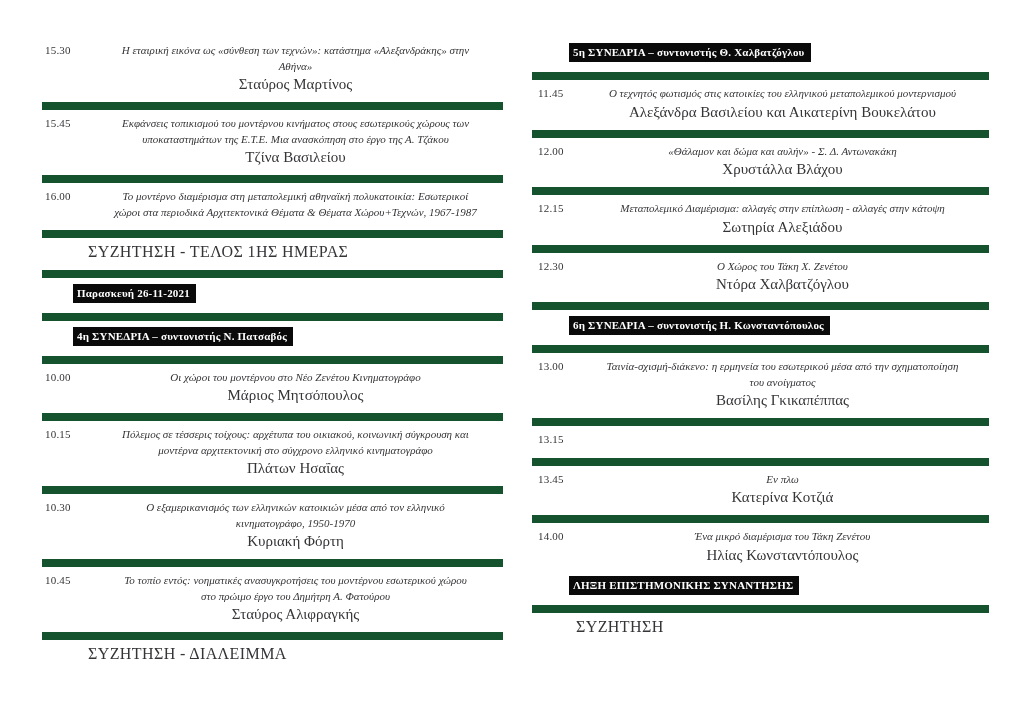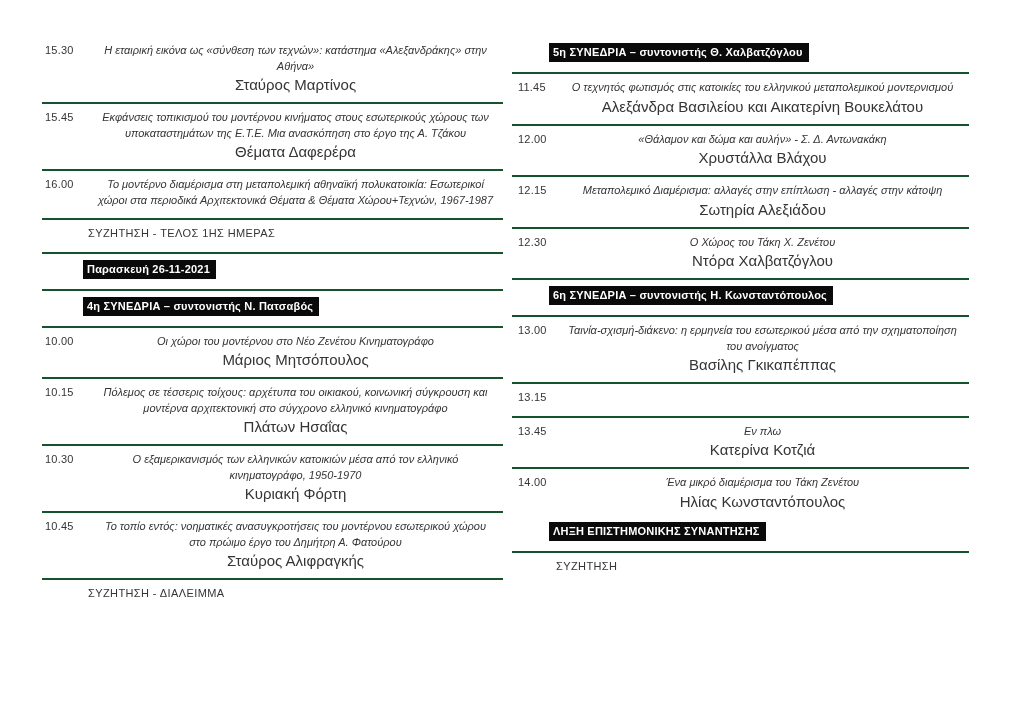--- a/index.html
+++ b/index.html
@@ -4,28 +4,28 @@
 <style>
   html,body{margin:0;padding:0;}
   body{
     width:1023px;height:723px;
     background:#ffffff;
     font-family:"Liberation Sans", sans-serif;
     color:#353538;
     position:relative;
     overflow:hidden;
   }
-  .page{position:absolute;inset:0;}
+  .page{position:absolute;inset:0;font-family:Liberation Serif, serif;}
   .column{position:absolute;top:38px;}
   #col-left{left:42px;width:461px;}
-  #col-right{left:512px;width:457px;}
+  #col-right{left:532px;width:457px;}
 
   .block{
     display:flex;
-    border-top:2px solid #14532d;
+    border-top:8px solid #14532d;
     padding:6px 0 10px;
   }
   .block.first{border-top:none;padding-top:5px;}
   .block.closing{border-top:none;padding-top:3px;}
 
   .time{
     flex:0 0 46px;
     font-size:11px;
     line-height:15.5px;
     letter-spacing:.2px;
@@ -41,37 +41,37 @@
     line-height:15.5px;
     white-space:pre-line;
   }
   .speaker{
     font-size:15px;
     line-height:15px;
     margin-top:3px;
   }
 
   .notetext{
-    font-size:11px;
+    font-size:16px;
     line-height:15.5px;
     letter-spacing:.4px;
     margin-left:46px;
   }
   #col-right .notetext{margin-left:44px;}
 
   .badge{
     display:inline-block;
     background:#0a0a0b;
     color:#ffffff;
     font-weight:bold;
     font-size:11px;
     line-height:13px;
     letter-spacing:.2px;
     padding:3px 6px 3px 4px;
-    margin-left:41px;
+    margin-left:31px;
   }
   #col-right .badge{margin-left:37px;}
 </style>
 </head>
 <body>
 
 <div class="page">
   <div class="column" id="col-left">
       <div class="block talk first">
         <div class="time">15.30</div>
@@ -79,21 +79,21 @@
           <div class="title">Η εταιρική εικόνα ως «σύνθεση των τεχνών»: κατάστημα «Αλεξανδράκης» στην
 Αθήνα»</div>
           <div class="speaker">Σταύρος Μαρτίνος</div>
         </div>
       </div>
       <div class="block talk">
         <div class="time">15.45</div>
         <div class="body">
           <div class="title">Εκφάνσεις τοπικισμού του μοντέρνου κινήματος στους εσωτερικούς χώρους των
 υποκαταστημάτων της Ε.Τ.Ε. Μια ανασκόπηση στο έργο της Α. Τζάκου</div>
-          <div class="speaker">Θέματα Δαφερέρα</div>
+          <div class="speaker">Τζίνα Βασιλείου</div>
         </div>
       </div>
       <div class="block talk">
         <div class="time">16.00</div>
         <div class="body">
           <div class="title">Το μοντέρνο διαμέρισμα στη μεταπολεμική αθηναϊκή πολυκατοικία: Εσωτερικοί
 χώροι στα περιοδικά Αρχιτεκτονικά Θέματα &amp; Θέματα Χώρου+Τεχνών, 1967-1987</div>
         </div>
       </div>
       <div class="block note">

